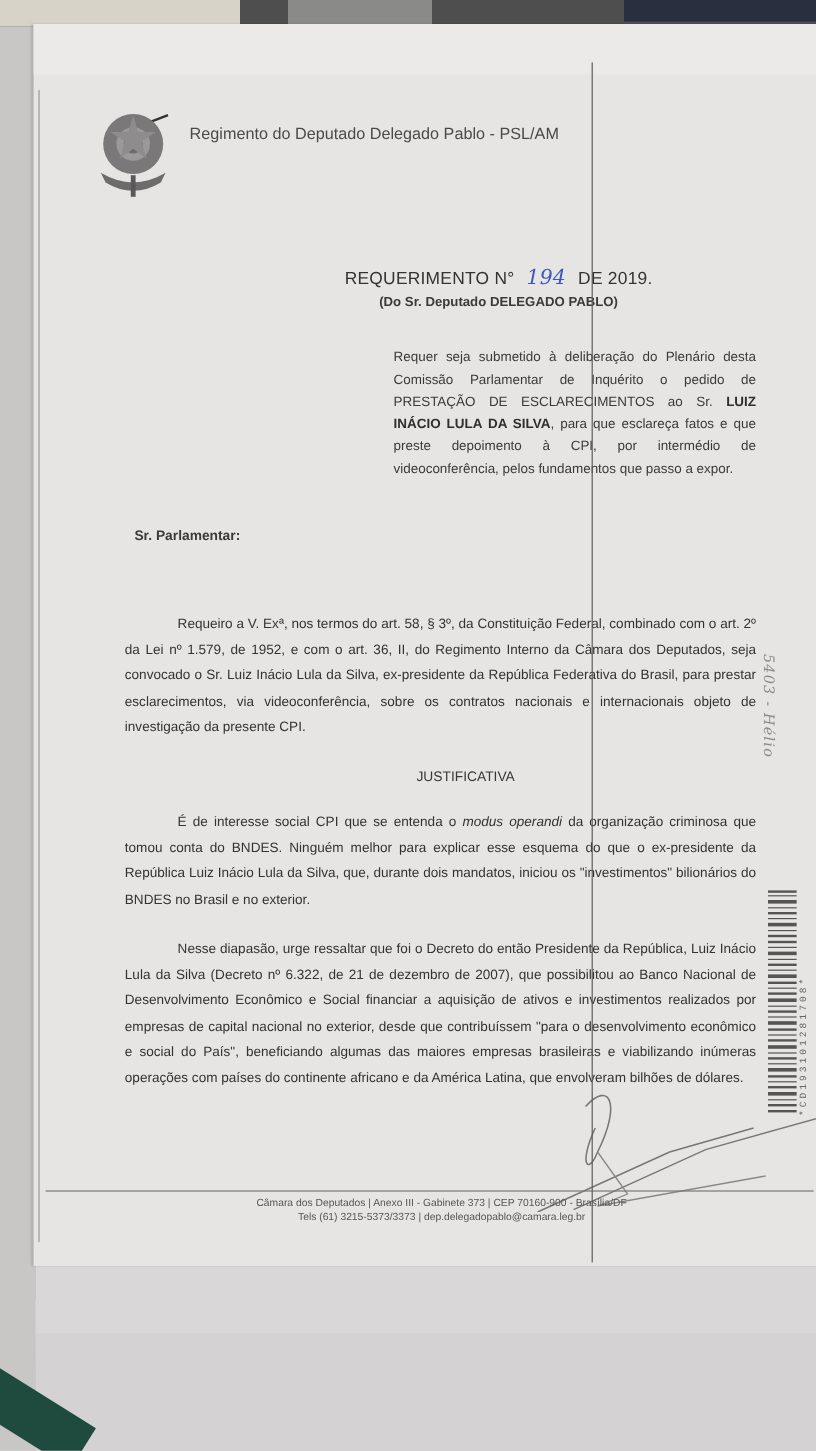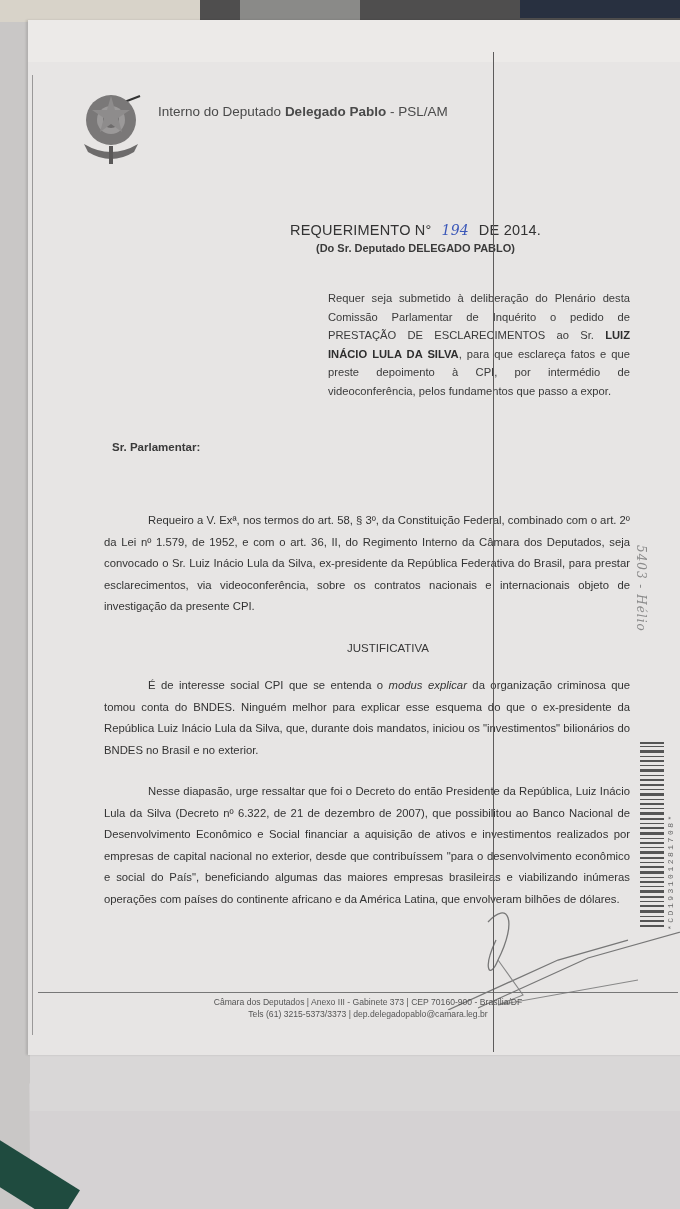--- a/index.html
+++ b/index.html
@@ -28,24 +28,24 @@
     position: absolute; left: 28px; top: 20px; width: 660px; height: 1035px;
     background: #e7e5e4;
     box-shadow: -2px 0 2px rgba(0,0,0,0.12);
   }
   .sheet-topband { position: absolute; left: 0; top: 0; width: 100%; height: 42px; background: #eceae8; }
   .left-rule { position: absolute; left: 4px; top: 55px; width: 1px; height: 960px; background: #9a9898; }
   .vertical-rule { position: absolute; left: 465px; top: 32px; width: 1px; height: 1000px; background: #5d5b5b; }
   .header { position: absolute; left: 52px; top: 68px; }
   .emblem { position: absolute; left: 0; top: 0; width: 62px; height: 78px; }
   .header-text { position: absolute; left: 78px; top: 16px; width: 360px; color: #4a4a4a; font-size: 13.5px; line-height: 16px; }
-  .header-text .bold { font-weight: bold; }
+  .header-text .bold { font-weight: normal; }
   .title-block { position: absolute; left: 0; top: 202px; width: 660px; text-align: center; color: #333; }
   .title-line { font-size: 14.5px; letter-spacing: 0.2px; margin-left: 115px; }
-  .handnum { font-family: "DejaVu Serif", serif; font-style: italic; color: #3c58b8; font-size: 14px; margin: 0 10px; }
+  .handnum { font-family: "DejaVu Serif", serif; font-style: italic; color: #3c58b8; font-size: 17px; margin: 0 10px; }
   .subtitle { font-size: 11px; font-weight: bold; margin-left: 115px; margin-top: 4px; color: #3a3a3a; }
   .summary {
     position: absolute; left: 300px; top: 269px; width: 302px;
     font-size: 11.2px; line-height: 18.5px; color: #3a3a3a; text-align: justify;
   }
   .summary b { color: #2e2e2e; }
   .salutation { position: absolute; left: 84px; top: 421px; font-size: 11.5px; font-weight: bold; color: #3a3a3a; }
   .para { position: absolute; left: 76px; width: 526px; font-size: 11.3px; line-height: 21.5px; color: #333; text-align: justify; text-indent: 44px; }
   .p1 { top: 490px; }
   .p2 { top: 655px; }
@@ -82,48 +82,48 @@
     <svg class="emblem" viewBox="0 0 62 78">
       <circle cx="31" cy="32" r="25" fill="#7a7878"></circle>
       <circle cx="31" cy="32" r="14" fill="#9b9999"></circle>
       <circle cx="31" cy="32" r="8" fill="#6d6b6b"></circle>
       <polygon points="31,8 35,22 50,22 38,30 42,44 31,36 20,44 24,30 12,22 27,22" fill="#8e8c8c"></polygon>
       <path d="M4 56 Q31 72 58 56 L54 64 Q31 78 8 64 Z" fill="#6d6b6b"></path>
       <rect x="29" y="58" width="4" height="18" fill="#5a5858"></rect>
     </svg>
     <div class="header-text">
       <div>
-        <span>Interno do Deputado</span>
+        <span>Regimento do Deputado</span>
         <span class="bold">Delegado Pablo</span>
         <span>- PSL/AM</span>
       </div>
     </div>
   </div>
 
   <div class="title-block">
     <div class="title-line">
-      <span>REQUERIMENTO N°</span><span class="handnum">194</span><span>DE 2014.</span>
+      <span>REQUERIMENTO N°</span><span class="handnum">194</span><span>DE 2019.</span>
     </div>
     <div class="subtitle">(Do Sr. Deputado DELEGADO PABLO)</div>
   </div>
 
   <div class="summary">
     <span>Requer seja submetido à deliberação do Plenário desta Comissão Parlamentar de Inquérito o pedido de PRESTAÇÃO DE ESCLARECIMENTOS ao Sr.</span>
     <b>LUIZ INÁCIO LULA DA SILVA</b><span>, para que esclareça fatos e que preste depoimento à CPI, por intermédio de videoconferência, pelos fundamentos que passo a expor.</span>
   </div>
 
   <div class="salutation">Sr. Parlamentar:</div>
 
   <div class="para p1">Requeiro a V. Exª, nos termos do art. 58, § 3º, da Constituição Federal, combinado com o art. 2º da Lei nº 1.579, de 1952, e com o art. 36, II, do Regimento Interno da Câmara dos Deputados, seja convocado o Sr. Luiz Inácio Lula da Silva, ex-presidente da República Federativa do Brasil, para prestar esclarecimentos, via videoconferência, sobre os contratos nacionais e internacionais objeto de investigação da presente CPI.</div>
 
   <div class="heading">JUSTIFICATIVA</div>
 
   <div class="para p2">
     <span>É de interesse social CPI que se entenda o</span>
-    <i>modus explicar</i>
+    <i>modus operandi</i>
     <span>da organização criminosa que tomou conta do BNDES. Ninguém melhor para explicar esse esquema do que o ex-presidente da República Luiz Inácio Lula da Silva, que, durante dois mandatos, iniciou os "investimentos" bilionários do BNDES no Brasil e no exterior.</span>
   </div>
 
   <div class="para p3">Nesse diapasão, urge ressaltar que foi o Decreto do então Presidente da República, Luiz Inácio Lula da Silva (Decreto nº 6.322, de 21 de dezembro de 2007), que possibilitou ao Banco Nacional de Desenvolvimento Econômico e Social financiar a aquisição de ativos e investimentos realizados por empresas de capital nacional no exterior, desde que contribuíssem "para o desenvolvimento econômico e social do País", beneficiando algumas das maiores empresas brasileiras e viabilizando inúmeras operações com países do continente africano e da América Latina, que envolveram bilhões de dólares.</div>
 
   <svg class="signature" viewBox="0 0 260 110">
     <path d="M50 22 C70 0 80 20 60 60 C52 80 44 70 58 40" stroke="#777" stroke-width="1.3" fill="none"></path>
     <path d="M10 110 L120 60 L190 40" stroke="#777" stroke-width="1.3" fill="none"></path>
     <path d="M40 108 L150 58 L250 30" stroke="#777" stroke-width="1.2" fill="none"></path>
     <path d="M60 60 L85 95 L60 105 L200 80" stroke="#888" stroke-width="1.1" fill="none"></path>

